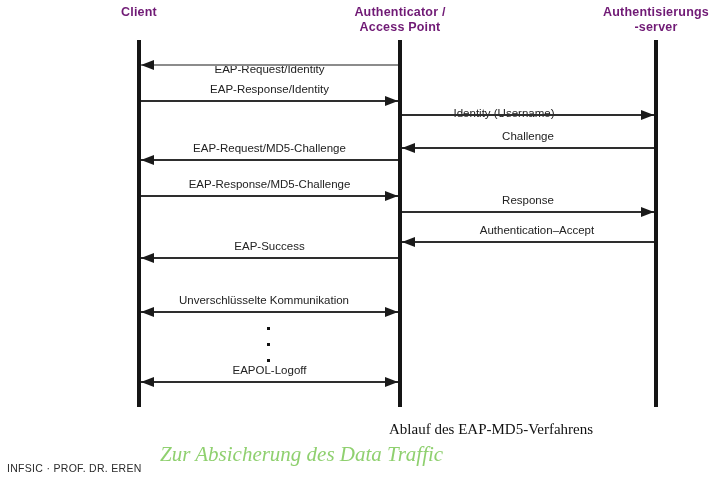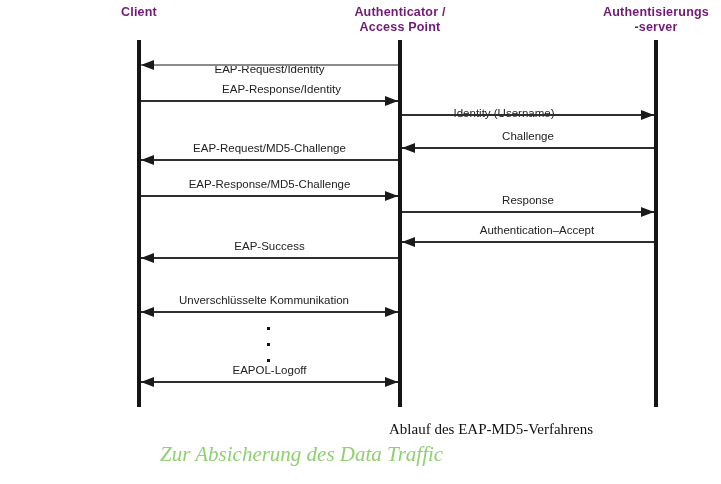--- a/index.html
+++ b/index.html
@@ -88,21 +88,21 @@
       </div>
       <div class="lifeline" style="left: 398px; top: 40px; width: 4px; height: 367px; background: rgb(21, 21, 21);"></div>
       <div class="actor-head" style="left: 556px; top: 5px;">
         <div>Authentisierungs</div>
         <div>-server</div>
       </div>
       <div class="lifeline" style="left: 654px; top: 40px; width: 4px; height: 367px; background: rgb(21, 21, 21);"></div>
       <div class="msg-label" style="left: 141px; width: 257px; top: 46px; margin-top: 16px;">EAP-Request/Identity</div>
       <div class="msg-line" style="left: 141px; width: 257px; top: 64px; background: rgb(140, 140, 140);"></div>
       <div class="arrow left" style="left: 141px; top: 60px; border-right-color: rgb(26, 26, 26);"></div>
-      <div class="msg-label" style="left: 141px; width: 257px; top: 82px; padding-left: 12px;">EAP-Response/Identity</div>
+      <div class="msg-label" style="left: 141px; width: 257px; top: 82px;">EAP-Response/Identity</div>
       <div class="msg-line" style="left: 141px; width: 257px; top: 100px; background: rgb(46, 46, 46);"></div>
       <div class="arrow right" style="left: 385px; top: 96px; border-left-color: rgb(26, 26, 26);"></div>
       <div class="msg-label" style="left: 402px; width: 204px; top: 96px; margin-top: 10px;">Identity (Username)</div>
       <div class="msg-line" style="left: 402px; width: 252px; top: 114px; background: rgb(46, 46, 46);"></div>
       <div class="arrow right" style="left: 641px; top: 110px; border-left-color: rgb(26, 26, 26);"></div>
       <div class="msg-label" style="left: 402px; width: 252px; top: 129px;">Challenge</div>
       <div class="msg-line" style="left: 402px; width: 252px; top: 147px; background: rgb(46, 46, 46);"></div>
       <div class="arrow left" style="left: 402px; top: 143px; border-right-color: rgb(26, 26, 26);"></div>
       <div class="msg-label" style="left: 141px; width: 257px; top: 141px;">EAP-Request/MD5-Challenge</div>
       <div class="msg-line" style="left: 141px; width: 257px; top: 159px; background: rgb(46, 46, 46);"></div>
@@ -130,13 +130,14 @@
       <div class="dot" style="left: 267px; top: 327px;"></div>
       <div class="dot" style="left: 267px; top: 343px;"></div>
       <div class="dot" style="left: 267px; top: 359px;"></div>
     </div>
 
 
   <div class="caption-green" style="left:160px; top:442px;">Zur Absicherung des Data Traffic</div>
 
   <div class="caption-figure" style="left:389px; top:421px;">Ablauf des EAP-MD5-Verfahrens</div>
 
+  <div class="footer-text" style="left:7px; top:462px;">INFSIC · PROF. DR. EREN</div>
 </div>
 
 </body></html>

